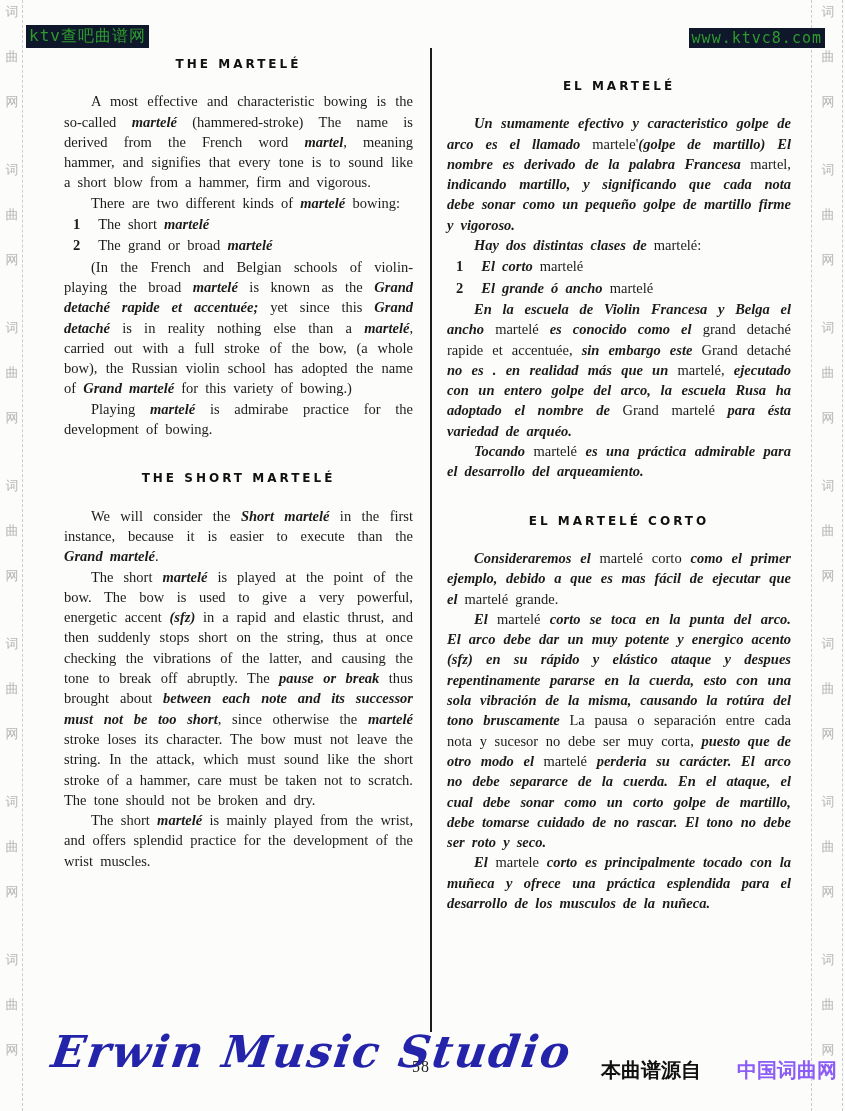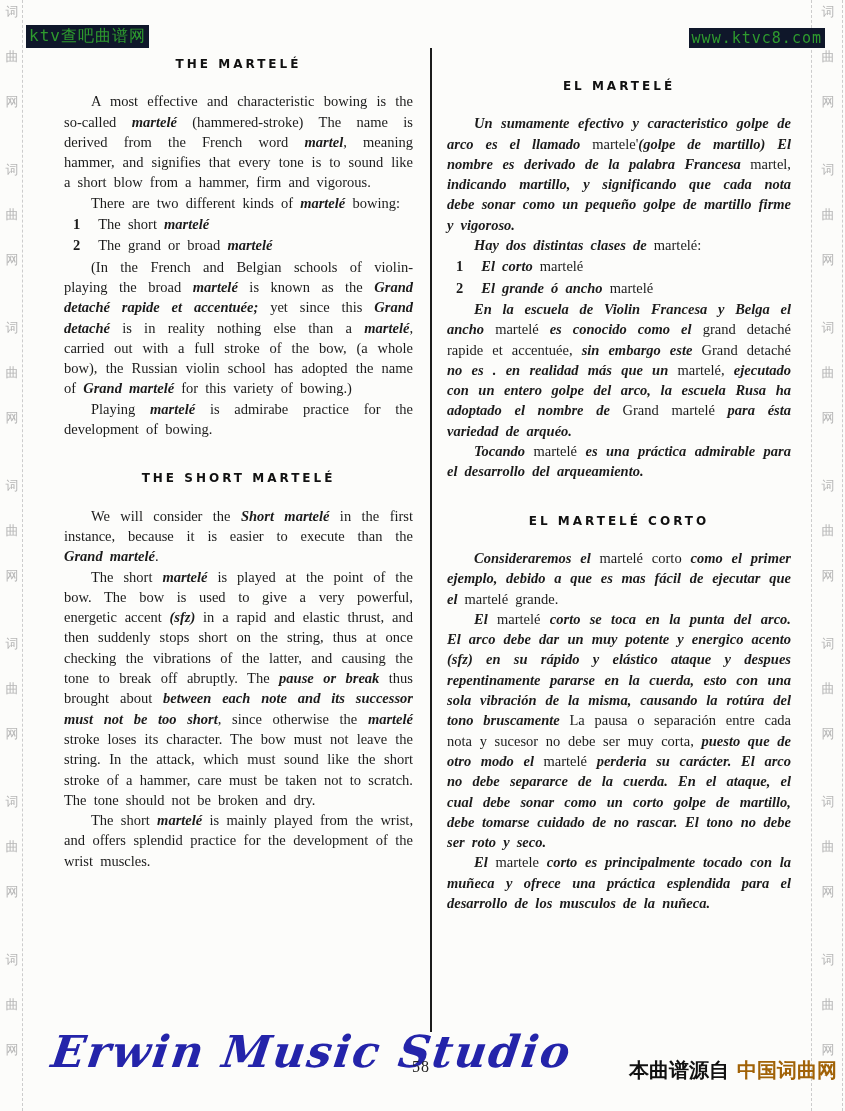--- a/index.html
+++ b/index.html
@@ -40,24 +40,24 @@
   .num{font-weight:700;margin-right:18px;}
   .it{font-style:italic;font-weight:700;}
   .ro{font-style:normal;font-weight:400;}
   
   .signature{
     position:absolute;left:52px;top:1026px;color:#2424aa;
     font-family:"DejaVu Serif", serif;font-style:italic;font-weight:700;
     font-size:44px;letter-spacing:2px;transform:skewX(-8deg);white-space:nowrap;
   }
   .page-num{position:absolute;left:412px;top:1058px;font-size:16px;letter-spacing:1px;color:#222;}
-  .footer-right{position:absolute;right:8px;top:1057px;display:flex;gap:8px;
+  .footer-right{position:absolute;right:8px;top:1057px;display:flex;gap:36px;
     font-family:"DejaVu Sans", sans-serif;font-weight:700;font-size:20px;}
   .src-label{color:#111;}
-  .src-site{color:#a16207;}
+  .src-site{color:#8b5cf6;}
 </style>
 </head>
 <body>
 
 <div class="page">
 
   <div class="edge-line l1"></div>
   <div class="edge-line r1"></div>
   <div class="edge-line r2"></div>
 

